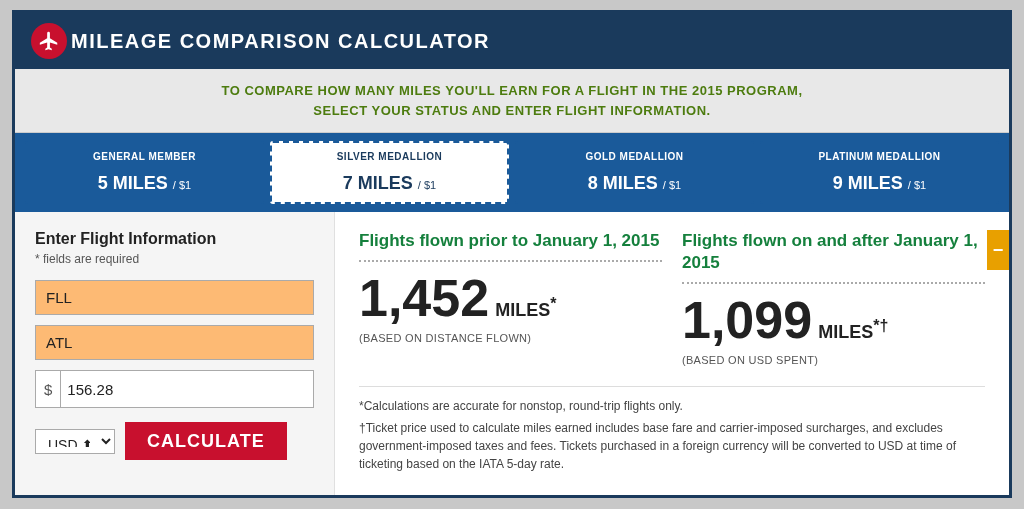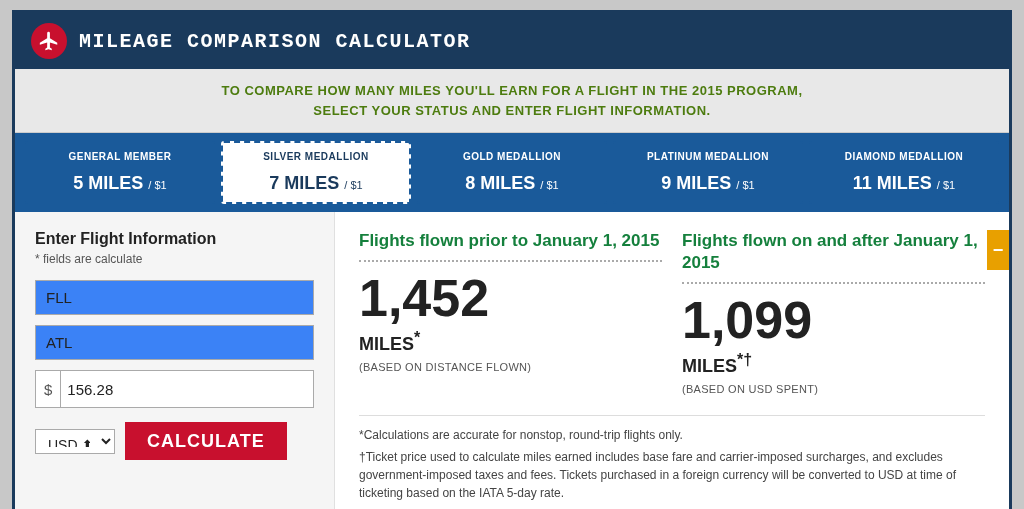--- a/index.html
+++ b/index.html
@@ -15,22 +15,21 @@
       margin: 10px auto;
       border: 3px solid #1a3a5c;
       background: #fff;
     }
     
     .header {
       background: #1a3a5c;
       display: flex;
       align-items: center;
       padding: 10px 16px;
-      gap: 12px;
-      font-family: Liberation Mono, monospace;
+      gap: 4px;
     }
     .header-icon-circle {
       background: #c8102e;
       border-radius: 50%;
       width: 36px;
       height: 36px;
       display: flex;
       align-items: center;
       justify-content: center;
       flex-shrink: 0;
@@ -124,21 +123,21 @@
     .left-panel .required-note {
       font-size: 12px;
       color: #555;
       margin-bottom: 14px;
     }
     .input-field {
       width: 100%;
       padding: 8px 10px;
       font-size: 15px;
       border: 1px solid #aaa;
-      background: #3b82f6;
+      background: #fdba74;
       margin-bottom: 10px;
       color: #222;
       outline: none;
     }
     .price-row {
       display: flex;
       align-items: center;
       gap: 0;
       margin-bottom: 14px;
     }
@@ -219,21 +218,20 @@
       margin-bottom: 10px;
     }
     .miles-value {
       font-size: 52px;
       font-weight: bold;
       color: #222;
       line-height: 1;
       display: flex;
       align-items: baseline;
       gap: 6px;
-      flex-direction: column;
     }
     .miles-label {
       font-size: 18px;
       font-weight: bold;
       color: #222;
     }
     .miles-sup {
       font-size: 16px;
       vertical-align: super;
       color: #222;
@@ -301,31 +299,27 @@
         <span class="tier-miles">7 MILES <span class="tier-per">/ $1</span></span>
       </div>
       <div class="tier-card">
         <span class="tier-name">GOLD MEDALLION</span>
         <span class="tier-miles">8 MILES <span class="tier-per">/ $1</span></span>
       </div>
       <div class="tier-card">
         <span class="tier-name">PLATINUM MEDALLION</span>
         <span class="tier-miles">9 MILES <span class="tier-per">/ $1</span></span>
       </div>
-      <div class="tier-card">
-        <span class="tier-name">DIAMOND MEDALLION</span>
-        <span class="tier-miles">11 MILES <span class="tier-per">/ $1</span></span>
-      </div>
     </div>
 
   <div class="main-content">
 
     <div class="left-panel">
       <h3>Enter Flight Information</h3>
-      <p class="required-note">* fields are calculate</p>
+      <p class="required-note">* fields are required</p>
 
       <input type="text" class="input-field" value="FLL" style="">
 
       <input type="text" class="input-field" value="ATL" style="">
 
       <div class="price-row">
         <span class="dollar-prefix">$</span>
         <input type="text" class="price-input" value="156.28" style="">
       </div>
 

